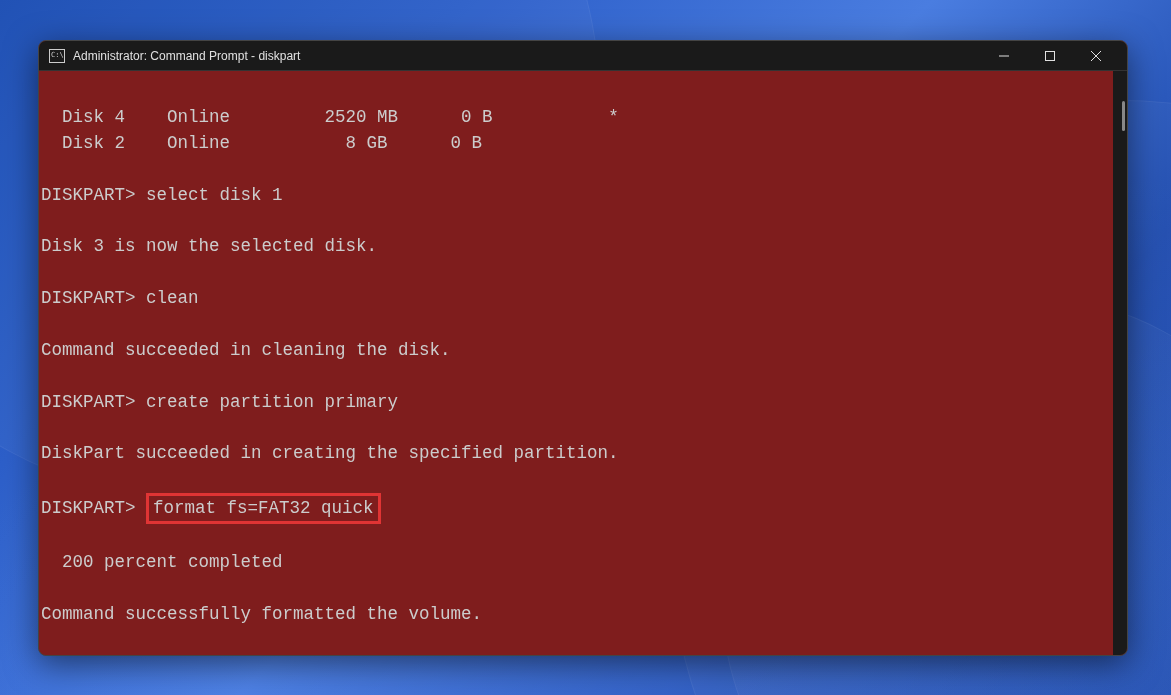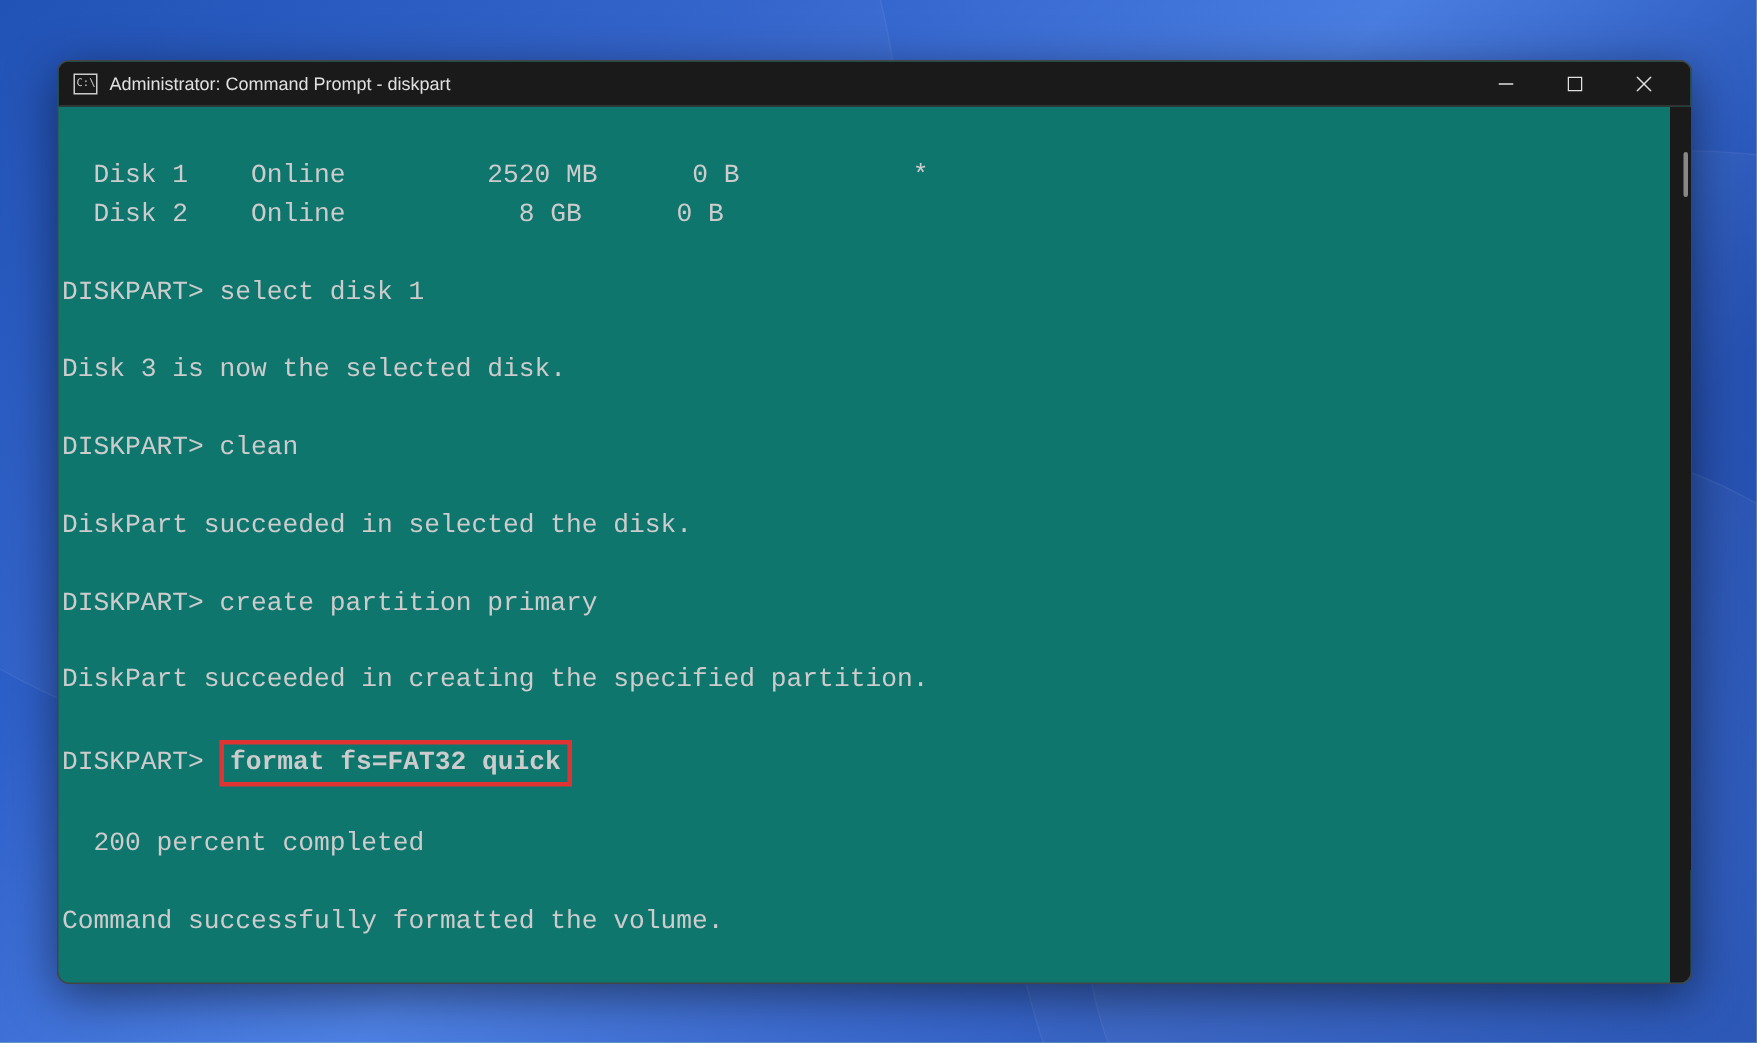--- a/index.html
+++ b/index.html
@@ -32,21 +32,21 @@
     .curve1 { width: 800px; height: 800px; top: -300px; left: -200px; }
     .curve2 { width: 600px; height: 600px; bottom: -200px; right: -150px; }
     .curve3 { width: 900px; height: 900px; top: 100px; right: -400px; }
     
     .window {
       position: absolute;
       top: 40px;
       left: 38px;
       width: 1090px;
       height: 616px;
-      background: #0f766e;
+      background: #7f1d1d;
       border: 1px solid #444;
       border-radius: 8px;
       box-shadow: 0 8px 32px rgba(0,0,0,0.5);
       overflow: hidden;
       display: flex;
       flex-direction: column;
     }
     .titlebar {
       height: 30px;
       background: #1a1a1a;
@@ -104,21 +104,20 @@
       line-height: 1.48;
       white-space: pre;
       overflow-y: auto;
       position: relative;
     }
     .highlighted-cmd {
       border: 3px solid #e03434;
       padding: 2px 4px;
       display: inline-block;
       line-height: 1.2;
-      font-weight: bold;
     }
     .scrollbar-track {
       position: absolute;
       right: 0;
       top: 0;
       width: 14px;
       height: 100%;
       background: #1a1a1a;
     }
     .scrollbar-thumb {
@@ -156,30 +155,30 @@
       </div>
       <div class="win-btn close">
         <svg viewBox="0 0 10 10">
             <line x1="0" y1="0" x2="10" y2="10" stroke="currentColor" stroke-width="1"></line>
             <line x1="10" y1="0" x2="0" y2="10" stroke="currentColor" stroke-width="1"></line>
           </svg>
       </div>
     </div>
   </div>
   <div class="terminal">
-<span><span>  Disk 1</span>    <span>Online</span>         <span>2520 MB</span>      <span>0 B</span>           <span>*</span></span>
+<span><span>  Disk 4</span>    <span>Online</span>         <span>2520 MB</span>      <span>0 B</span>           <span>*</span></span>
 <span><span>  Disk 2</span>    <span>Online</span>           <span>8 GB</span>      <span>0 B</span></span>
 
 <span><span>DISKPART&gt;</span> <span>select disk 1</span></span>
 
 <span>Disk 3 is now the selected disk.</span>
 
 <span><span>DISKPART&gt;</span> <span>clean</span></span>
 
-<span>DiskPart succeeded in selected the disk.</span>
+<span>Command succeeded in cleaning the disk.</span>
 
 <span><span>DISKPART&gt;</span> <span>create partition primary</span></span>
 
 <span>DiskPart succeeded in creating the specified partition.</span>
 
 <span><span>DISKPART&gt;</span> <span class="highlighted-cmd">format fs=FAT32 quick</span></span>
 
 <span>  200 percent completed</span>
 
 <span>Command successfully formatted the volume.</span>

